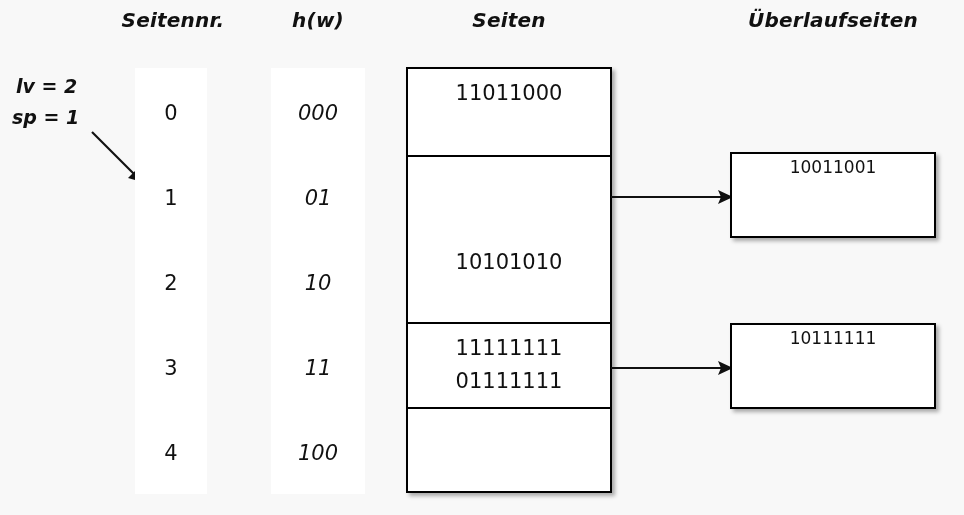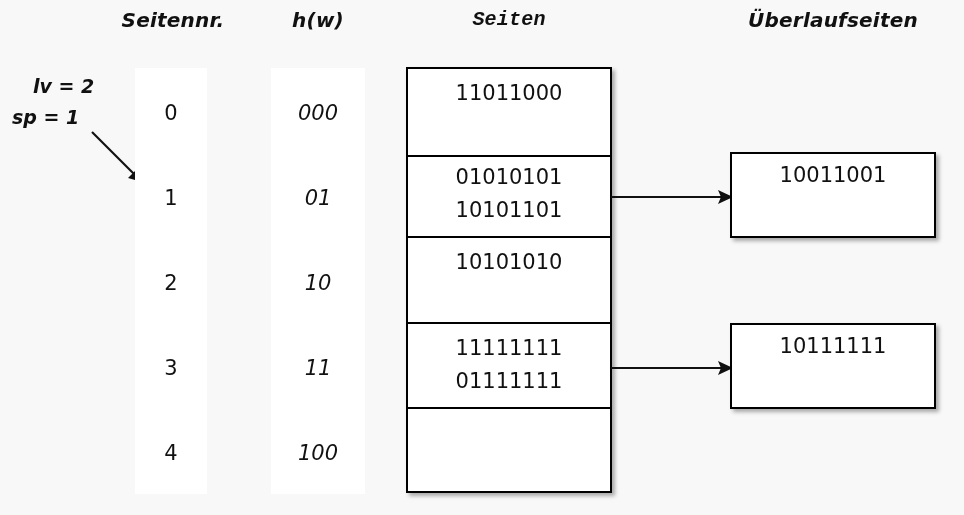--- a/index.html
+++ b/index.html
@@ -27,33 +27,33 @@
     font-style: italic;
     font-weight: 600;
     font-size: 20px;
     color: #111;
     white-space: nowrap;
     transform: translateX(-50%);
     letter-spacing: 0.2px;
   }
   #hdr-seitennr { left: 173px; top: 8px; }
   #hdr-hw       { left: 318px; top: 8px; }
-  #hdr-seiten   { left: 509px; top: 8px; font-family: Liberation Mono, monospace; }
+  #hdr-seiten   { left: 509px; top: 8px; }
   #hdr-ueber    { left: 833px; top: 8px; }
 
   
   .param-line {
     position: absolute;
     font-style: italic;
     font-weight: 600;
     font-size: 19px;
     color: #111;
     white-space: nowrap;
   }
-  #param-lv { left: 16px; top: 75px; margin-left: 17px; }
+  #param-lv { left: 16px; top: 75px; }
   #param-sp { left: 12px; top: 106px; }
 
   #param-arrow {
     position: absolute;
     left: 88px;
     top: 128px;
     width: 62px;
     height: 62px;
   }
 
@@ -118,24 +118,24 @@
     background: #ffffff;
     border: 2px solid #000;
     box-sizing: border-box;
     box-shadow: 3px 3px 4px rgba(0,0,0,0.32);
   }
   #overflow-0 { top: 152px; }
   #overflow-1 { top: 323px; }
   .overflow-entry {
     position: absolute;
     left: 0;
-    top: 9px;
+    top: 3px;
     width: 100%;
     text-align: center;
-    font-size: 21px;
+    font-size: 17px;
     color: #111;
     white-space: nowrap;
   }
 
   
   .connector {
     position: absolute;
     left: 611px;
     width: 122px;
     height: 22px;
@@ -172,24 +172,20 @@
 
   <div class="cell-val cell-hw" style="top:113px">000</div>
   <div class="cell-val cell-hw" style="top:198px">01</div>
   <div class="cell-val cell-hw" style="top:283px">10</div>
   <div class="cell-val cell-hw" style="top:368px">11</div>
   <div class="cell-val cell-hw" style="top:453px">100</div>
 
   <div id="seiten-table">
     <div class="seiten-row" style="top:0px;height:88px">
       <span class="seiten-entry">11011000</span>
-    </div>
-    <div class="seiten-row" style="top:84px;height:85px">
-      <span class="seiten-entry">01010101</span>
-      <span class="seiten-entry">10101101</span>
     </div>
     <div class="seiten-row" style="top:169px;height:86px">
       <span class="seiten-entry">10101010</span>
     </div>
     <div class="seiten-row" style="top:255px;height:85px">
       <span class="seiten-entry">11111111</span>
       <span class="seiten-entry">01111111</span>
     </div>
   </div>
 

